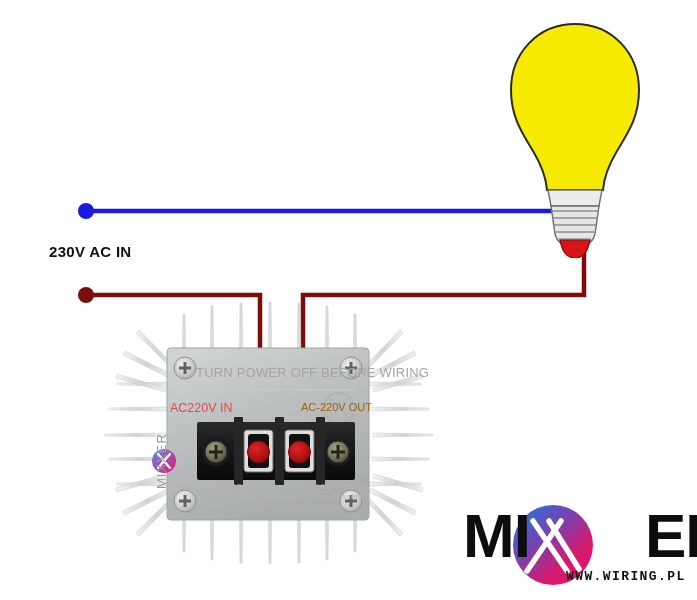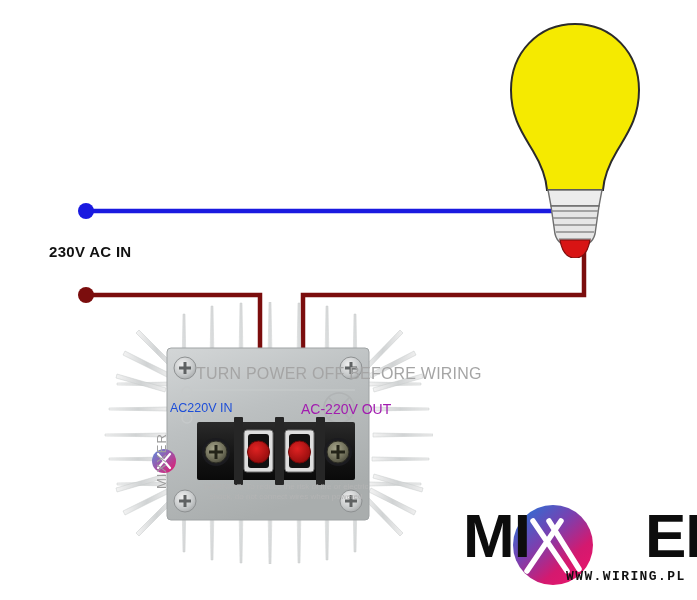--- a/index.html
+++ b/index.html
@@ -60,33 +60,33 @@
 
   .mod-text {
     position: absolute;
     color: #9a9a9a;
     font-family: "Liberation Sans", sans-serif;
     white-space: nowrap;
     user-select: none;
   }
   #mod-warn-top {
     left: 93px; top: 63px;
-    font-size: 16px;
+    font-size: 13px;
     letter-spacing: 0.2px;
     color: #a5a5a5;
   }
   #mod-in-label {
     left: 67px; top: 99px;
     font-size: 12.5px;
-    color: #1d4ed8;
+    color: #ef4444;
   }
   #mod-out-label {
     left: 198px; top: 99px;
-    font-size: 14px;
-    color: #a21caf;
+    font-size: 11px;
+    color: #a16207;
   }
   #mod-warn-block {
     left: 98px; top: 180px;
     font-size: 8px;
     line-height: 9.5px;
     color: #b4b4b4;
     text-align: center;
     width: 170px;
     white-space: normal;
   }

